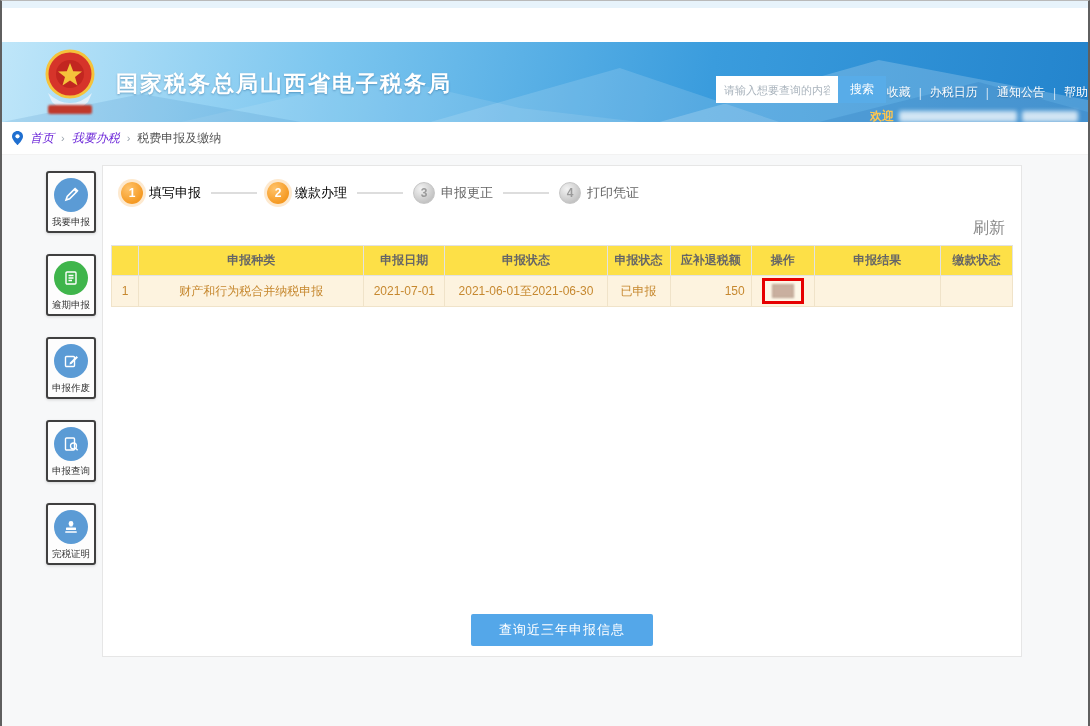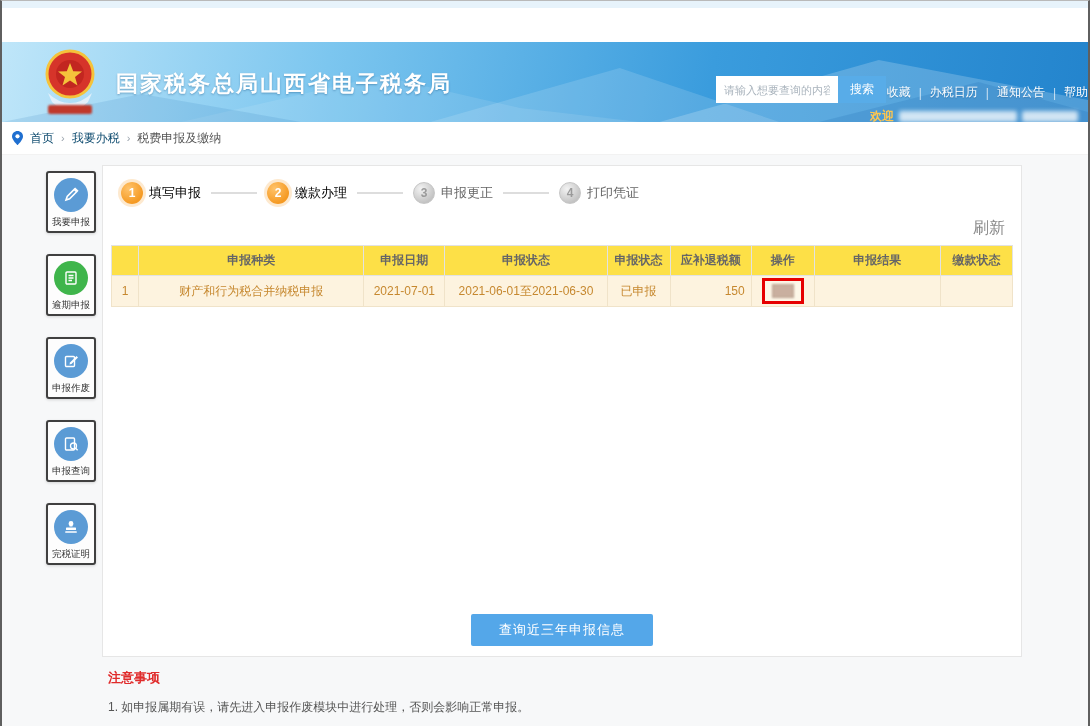--- a/index.html
+++ b/index.html
@@ -21,21 +21,21 @@
   .search-btn { width:48px; height:27px; border:none; background:#58ace8; color:#fff; font-size:12px; cursor:pointer; }
   .top-links { position:absolute; right:0; top:42px; display:flex; align-items:center; gap:8px; color:#fff; font-size:12px; }
   .top-links .lnk { cursor:pointer; white-space:nowrap; text-shadow:0 1px 1px rgba(0,60,110,.3); }
   .top-links .sep { opacity:.7; }
   .welcome { position:absolute; right:10px; top:66px; display:flex; align-items:center; gap:5px; font-size:12px; }
   .welcome .hello { color:#ffc64e; font-weight:bold; }
   .blur-pill { height:11px; border-radius:2px; background:rgba(255,255,255,.75); filter:blur(2px); }
 
   
   .breadcrumb { height:33px; background:#fff; display:flex; align-items:center; gap:7px; padding-left:10px; font-size:12px; border-bottom:1px solid #f2f2f2; }
-  .crumb-link { color:#0c4a6e; cursor:pointer; }
+  .crumb-link { color:#6d28d9; cursor:pointer;font-style:italic; }
   .crumb-cur { color:#555; }
   .crumb-sep { color:#9aa3ac; font-size:11px; }
 
   
   .content { position:relative; height:602px; background:#f7f8f9; }
 
   
   .sidebar { position:absolute; left:44px; top:16px; width:50px; display:flex; flex-direction:column; gap:21px; }
   .side-card { width:50px; height:62px; background:#fdfdfd; border:2px solid #404040; border-radius:3px; box-shadow:0 1px 3px rgba(0,0,0,.15); display:flex; flex-direction:column; align-items:center; padding-top:5px; gap:3px; cursor:pointer; }
   .side-circle { width:34px; height:34px; border-radius:50%; display:flex; align-items:center; justify-content:center; }
@@ -250,19 +250,15 @@
             </td>
             <td class="td-center"></td>
             <td class="td-center"></td>
           </tr>
         </tbody>
       </table>
 
       <button class="query-btn">查询近三年申报信息</button>
     </div>
 
-    <div class="notes">
-      <div class="notes-title">注意事项</div>
-      <div class="note-item">1. 如申报属期有误，请先进入申报作废模块中进行处理，否则会影响正常申报。</div>
-    </div>
 
   </div>
 </div>
 
 </body></html>

